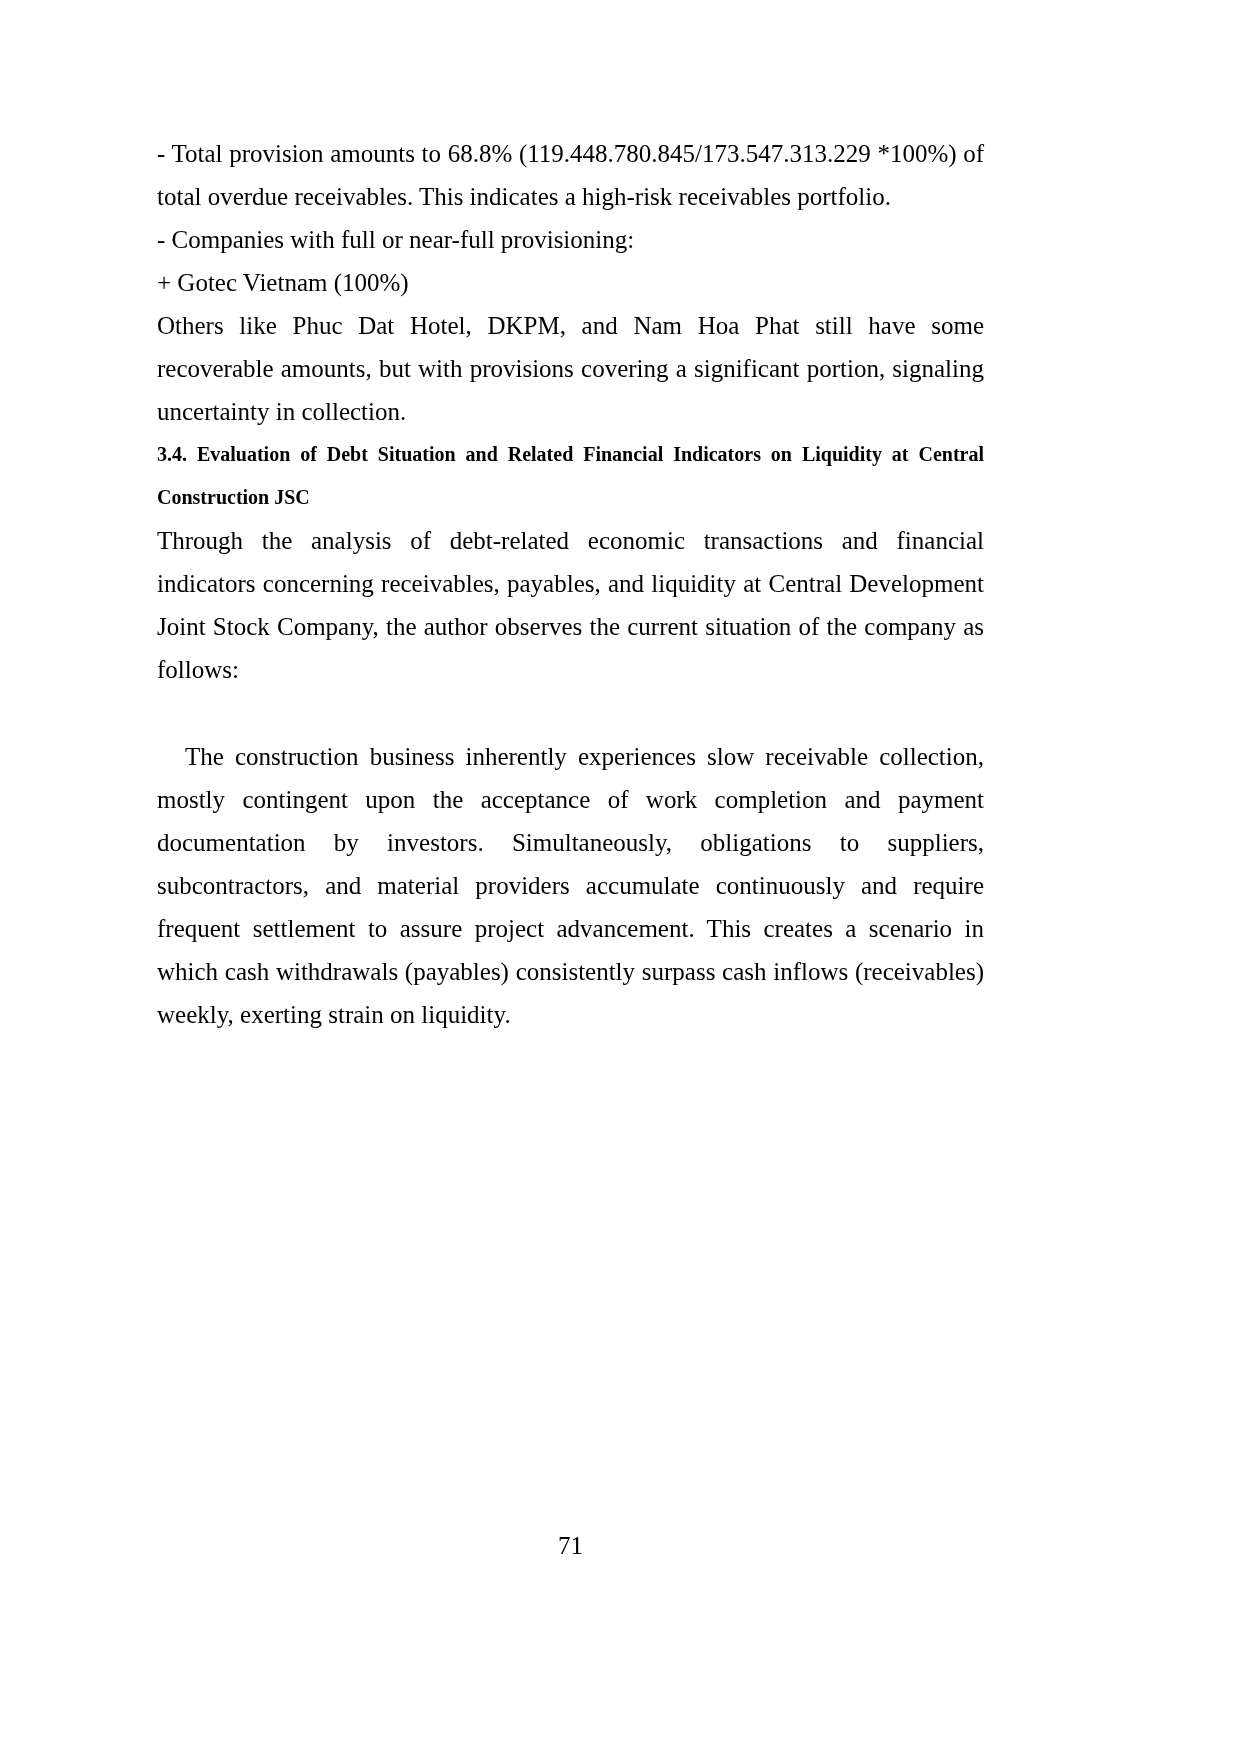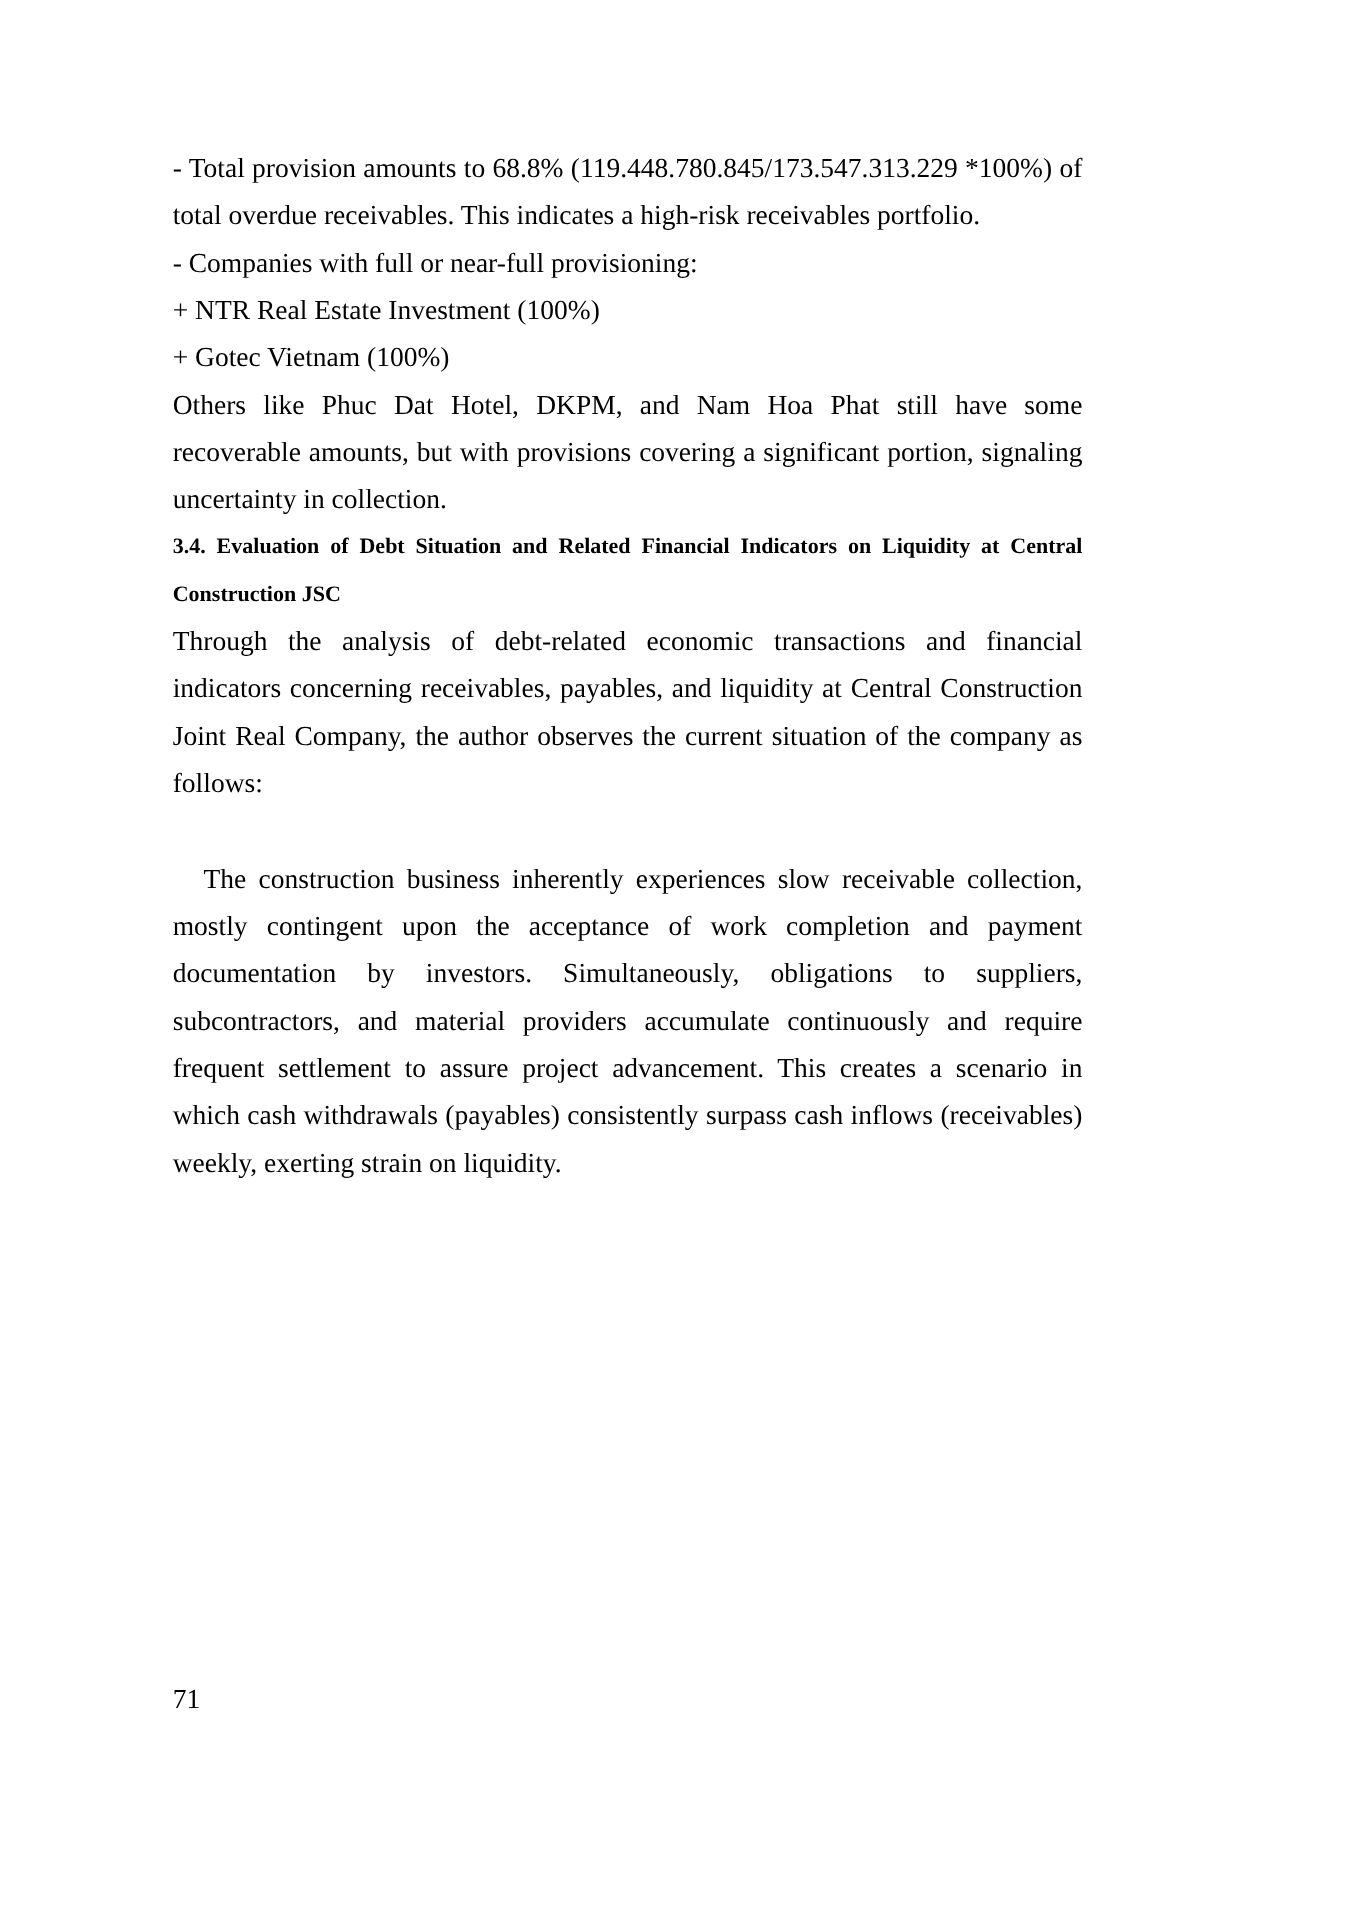--- a/index.html
+++ b/index.html
@@ -39,32 +39,32 @@
       font-size: 20px;
       line-height: 43px;
       font-weight: 700;
       text-align: justify;
     }
     .page-number {
       position: absolute;
       left: 157px;
       top: 1524px;
       width: 827px;
+      text-align: center;
       font-size: 25px;
       line-height: 43px;
     }
   </style>
 </head>
 <body>
 
 <div class="page">
   <div class="content">
     <p class="para">- Total provision amounts to 68.8% (119.448.780.845/173.547.313.229 *100%) of total overdue receivables. This indicates a high-risk receivables portfolio.</p>
     <p class="para">- Companies with full or near-full provisioning:</p>
-    <p class="para">+ NTR Real Estate Investment (100%)</p>
     <p class="para">+ Gotec Vietnam (100%)</p>
     <p class="para">Others like Phuc Dat Hotel, DKPM, and Nam Hoa Phat still have some recoverable amounts, but with provisions covering a significant portion, signaling uncertainty in collection.</p>
     <h2 class="heading">3.4. Evaluation of Debt Situation and Related Financial Indicators on Liquidity at Central Construction JSC</h2>
-    <p class="para">Through the analysis of debt-related economic transactions and financial indicators concerning receivables, payables, and liquidity at Central Construction Joint Real Company, the author observes the current situation of the company as follows:</p>
+    <p class="para">Through the analysis of debt-related economic transactions and financial indicators concerning receivables, payables, and liquidity at Central Development Joint Stock Company, the author observes the current situation of the company as follows:</p>
     <p class="para indent">The construction business inherently experiences slow receivable collection, mostly contingent upon the acceptance of work completion and payment documentation by investors. Simultaneously, obligations to suppliers, subcontractors, and material providers accumulate continuously and require frequent settlement to assure project advancement. This creates a scenario in which cash withdrawals (payables) consistently surpass cash inflows (receivables) weekly, exerting strain on liquidity.</p>
   </div>
   <div class="page-number">71</div>
 </div>
 
 </body></html>

